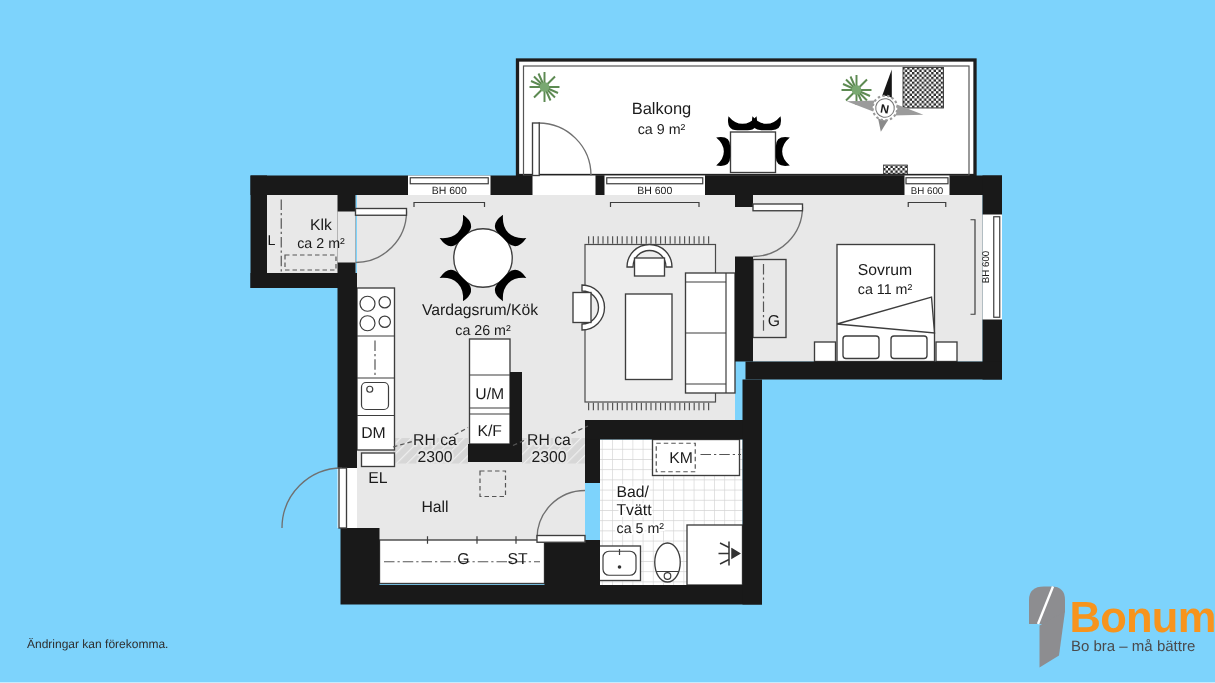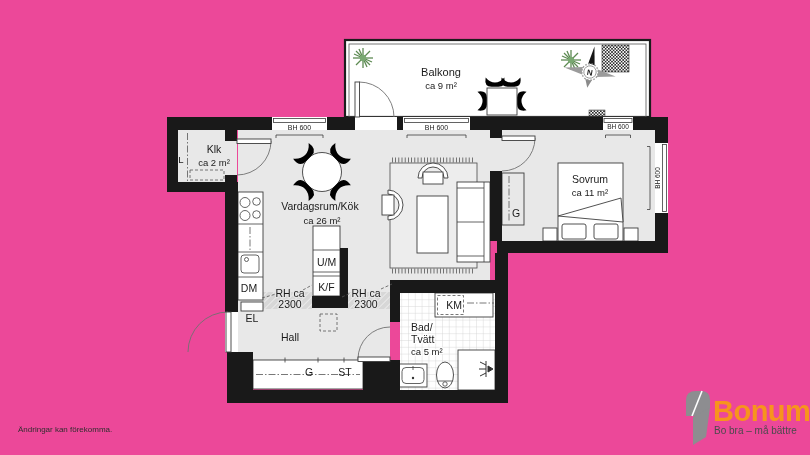--- a/index.html
+++ b/index.html
@@ -1,16 +1,16 @@
 <!DOCTYPE html>
 <html><head>
 <meta charset="utf-8">
 <style>
   html,body{margin:0;padding:0;background:#fff;}
-  .stage{position:relative;width:810px;height:455px;background:#ec4899;overflow:hidden;}
+  .stage{position:relative;width:810px;height:455px;background:#7dd3fc;overflow:hidden;}
   svg text{font-family:"Liberation Sans",sans-serif;fill:#1b1b1b;}
   .t11{font-size:11px;} .t10{font-size:10.5px;} .t9{font-size:9.5px;}
   .t8{font-size:8px;} .t7{font-size:7px;} .t65{font-size:6.5px;}
   .mid{text-anchor:middle;}
   .halo{paint-order:stroke;stroke:#e6e6e6;stroke-width:2.6px;stroke-linejoin:round;}
   .halow{paint-order:stroke;stroke:#ffffff;stroke-width:2.6px;stroke-linejoin:round;}
   .wall{fill:#191919;}
   .fixt{fill:#ffffff;stroke:#3d3d3d;stroke-width:.9;}
   .floorfix{fill:#e8e8e8;stroke:#3d3d3d;stroke-width:.9;}
   .thin{stroke:#3d3d3d;stroke-width:.8;fill:none;}

